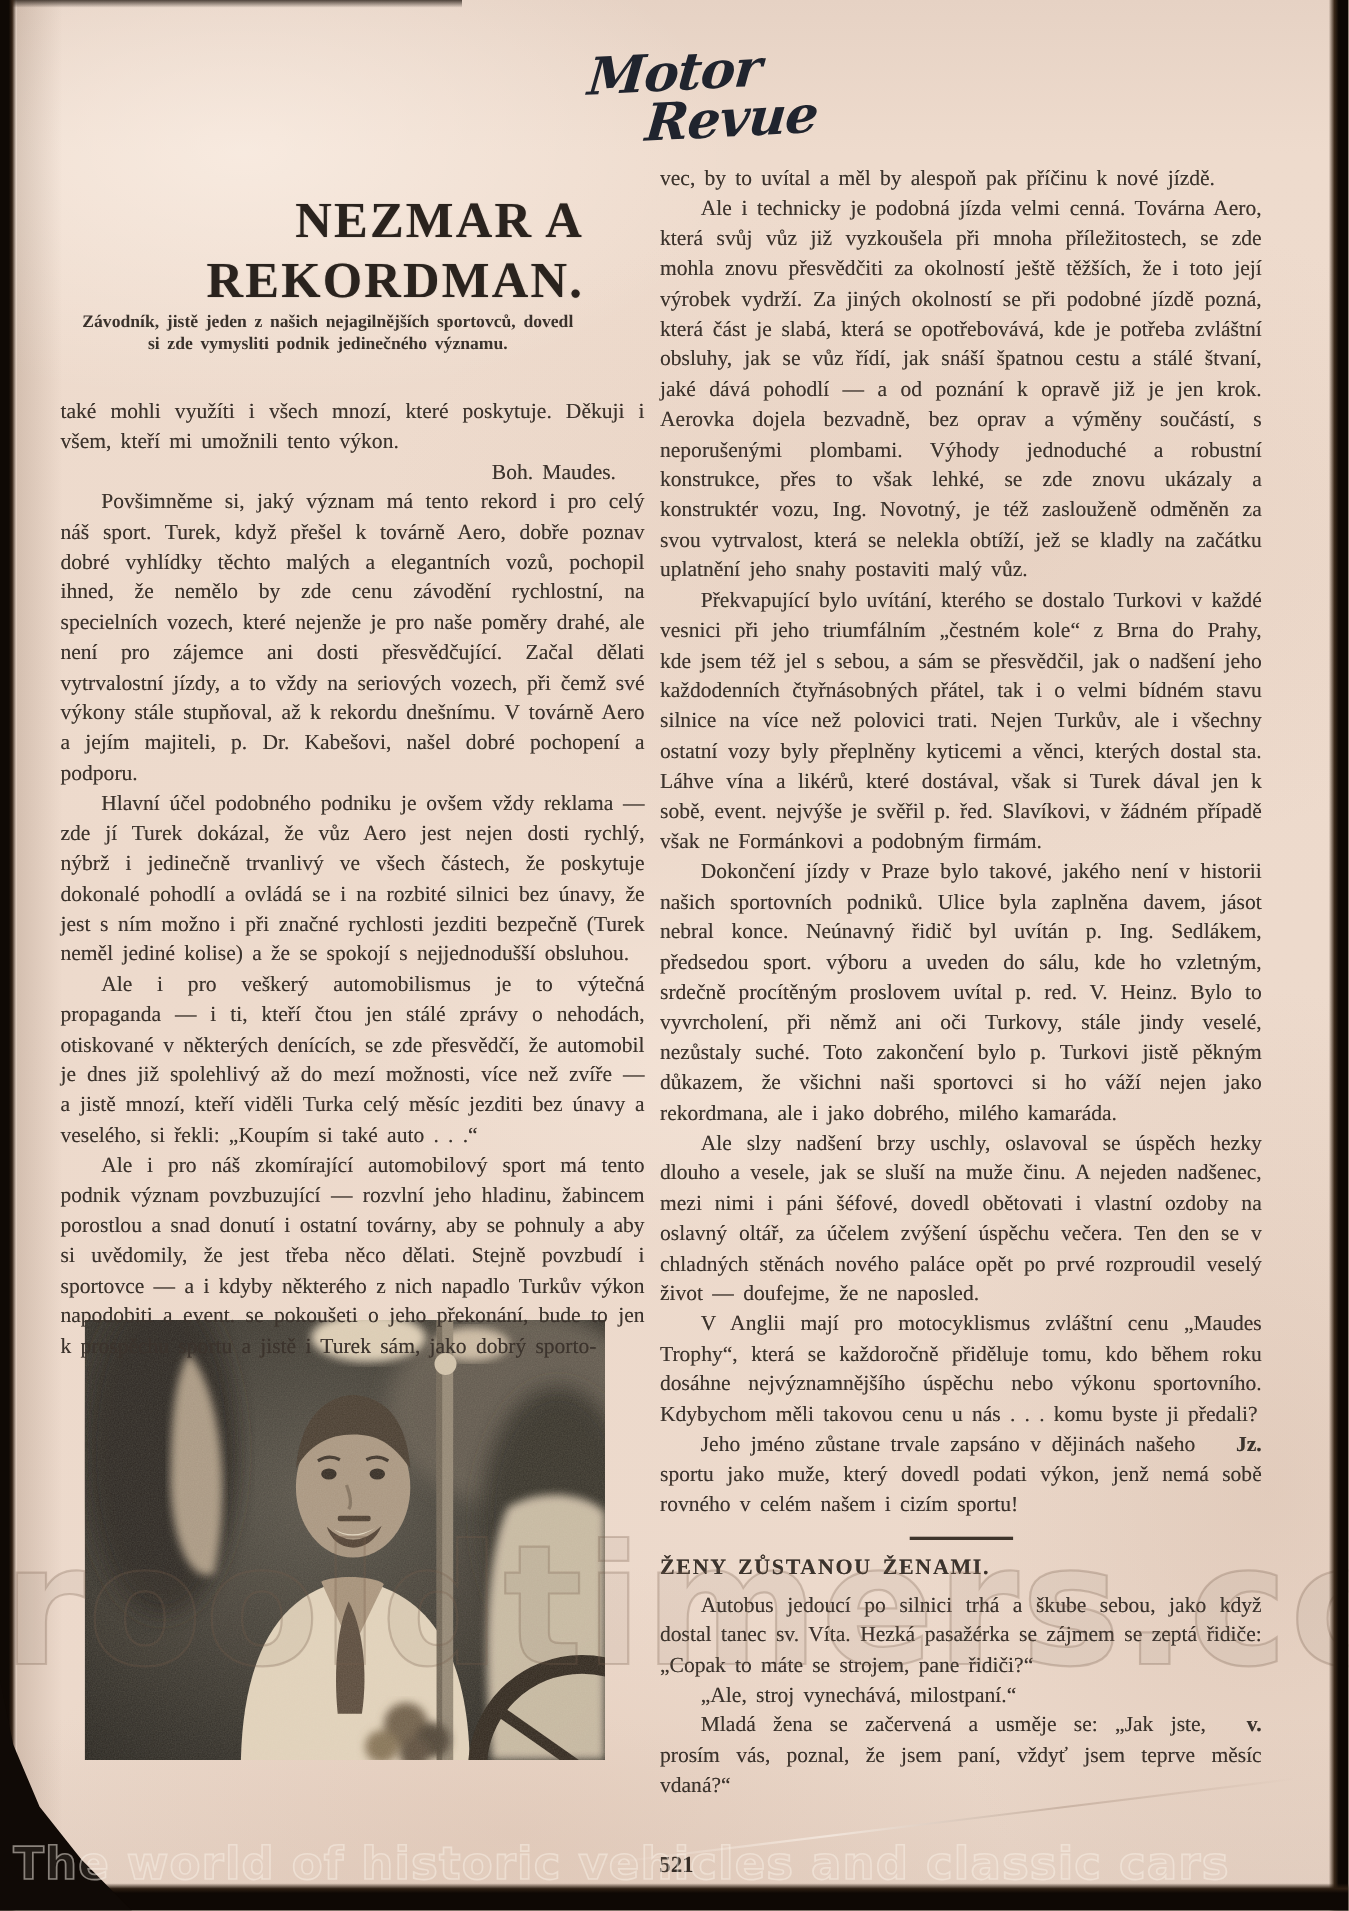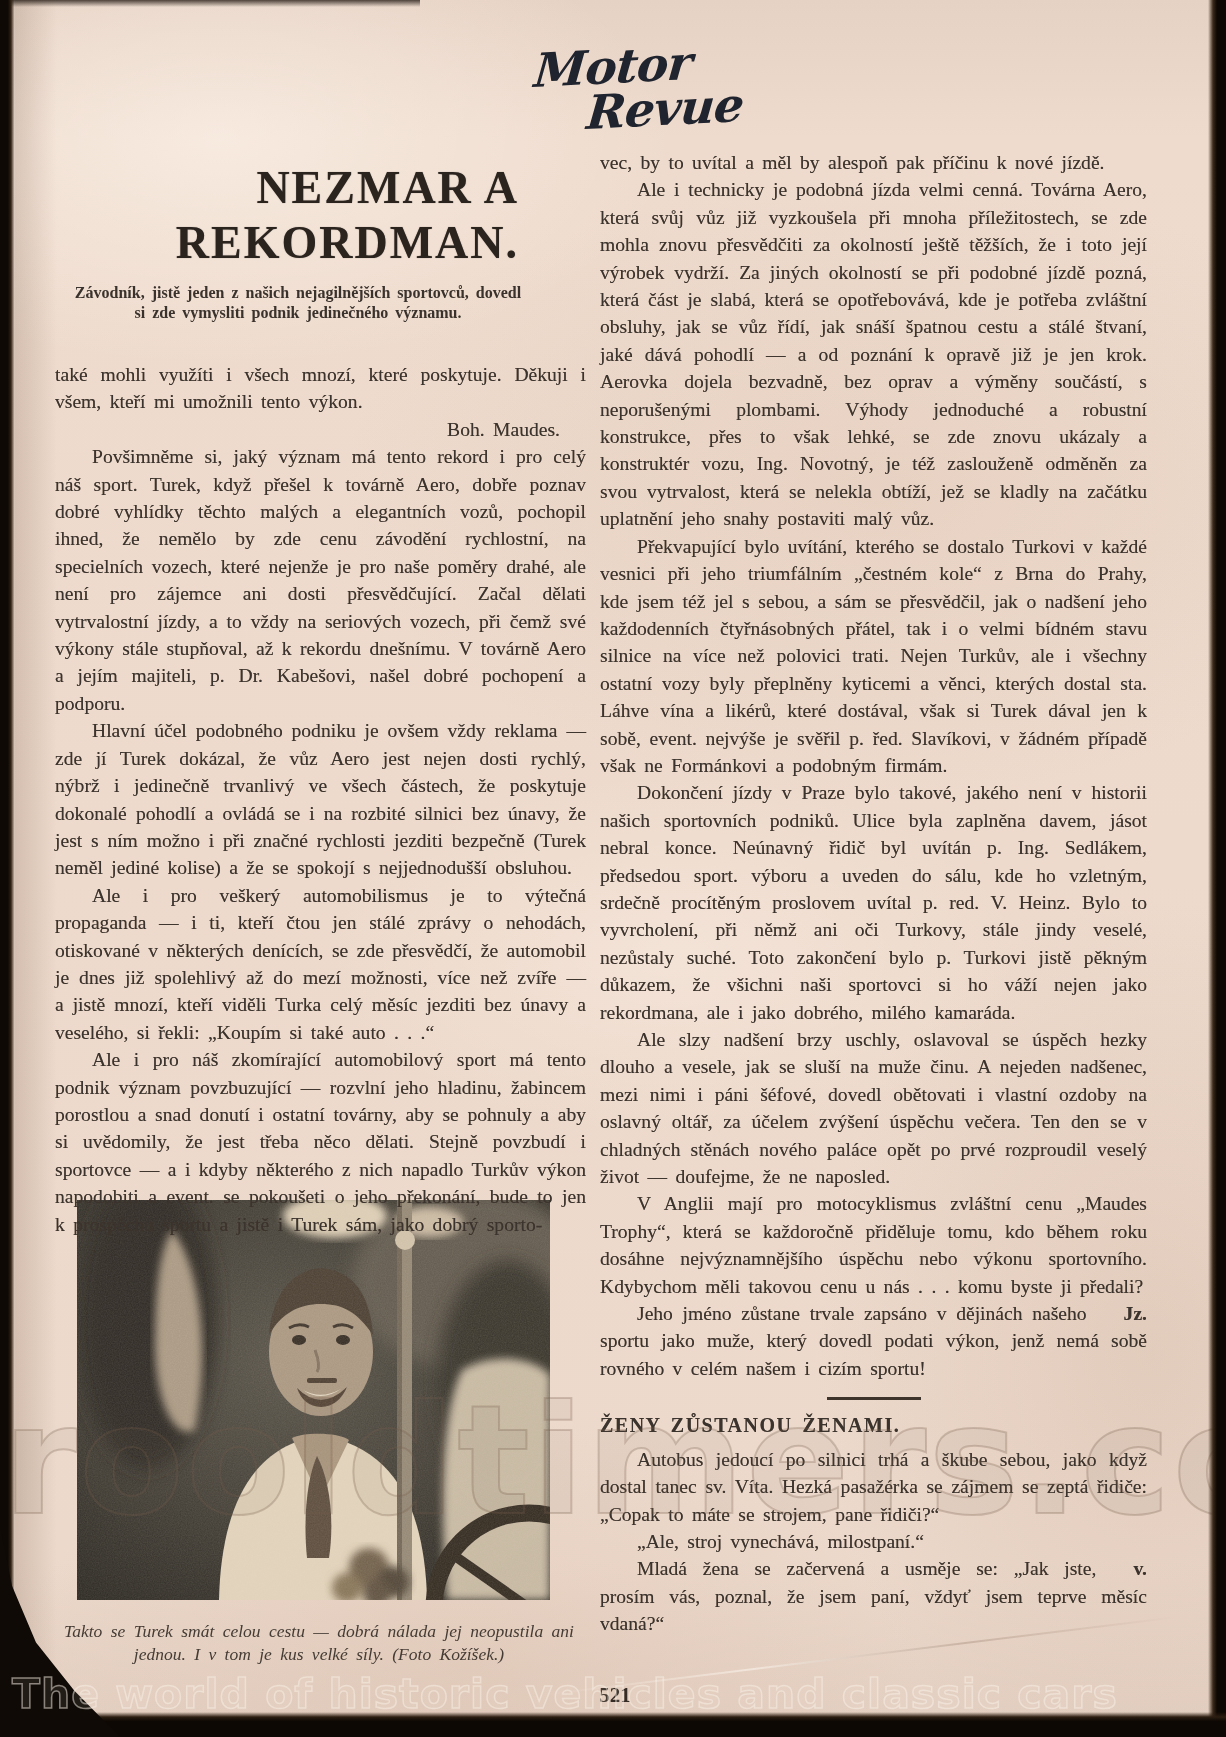--- a/index.html
+++ b/index.html
@@ -78,21 +78,21 @@
 
   <div class="masthead">
     <div class="logo-line">
       <span>Motor</span>
     </div>
     <div class="logo-line l2">
       <span>Revue</span>
     </div>
   </div>
 
-  <h1 class="title" style="margin:0;">
+  <h1 class="title" style="margin:12px;">
     <span>NEZMAR A</span><br>
     <span>REKORDMAN.</span>
   </h1>
   <div class="subtitle">Závodník, jistě jeden z našich nejagilnějších sportovců, dovedl si zde vymysliti podnik jedinečného významu.</div>
 
   <div class="col col-left">
     <p class="noindent">také mohli využíti i všech mnozí, které poskytuje. Děkuji i všem, kteří mi umožnili tento výkon.</p>
     <p class="noindent sig-line">Boh. Maudes.</p>
     <div>
         <p>Povšimněme si, jaký význam má tento rekord i pro celý náš sport. Turek, když přešel k továrně Aero, dobře poznav dobré vyhlídky těchto malých a elegantních vozů, pochopil ihned, že nemělo by zde cenu závodění rychlostní, na specielních vozech, které nejenže je pro naše poměry drahé, ale není pro zájemce ani dosti přesvědčující. Začal dělati vytrvalostní jízdy, a to vždy na seriových vozech, při čemž své výkony stále stupňoval, až k rekordu dnešnímu. V továrně Aero a jejím majiteli, p. Dr. Kabešovi, našel dobré pochopení a podporu.</p>
@@ -183,21 +183,20 @@
         <circle cx="270" cy="388" r="15" fill="#837052"></circle>
         <circle cx="300" cy="394" r="14" fill="#5c4e3c"></circle>
       </g>
 
       <circle cx="452" cy="408" r="95" fill="none" stroke="#30261d" stroke-width="17"></circle>
       <line x1="452" y1="408" x2="372" y2="352" stroke="#30261d" stroke-width="10"></line>
 
       <rect width="473" height="400" filter="url(#grain)" opacity="0.28"></rect>
     </svg>
   </div>
-  <div class="caption">Takto se Turek smát celou cestu — dobrá nálada jej neopustila ani jednou. I v tom je kus velké síly. (Foto Kožíšek.)</div>
 
   <div class="page-number">521</div>
 
   <div class="wm-site">Eurooldtimers.com</div>
   <div class="wm-tagline">The world of historic vehicles and classic cars</div>
 
   <div class="crease"></div>
   <div class="edge gutter-shadow"></div>
   <div class="edge edge-top"></div>
   <div class="edge edge-left"></div>

